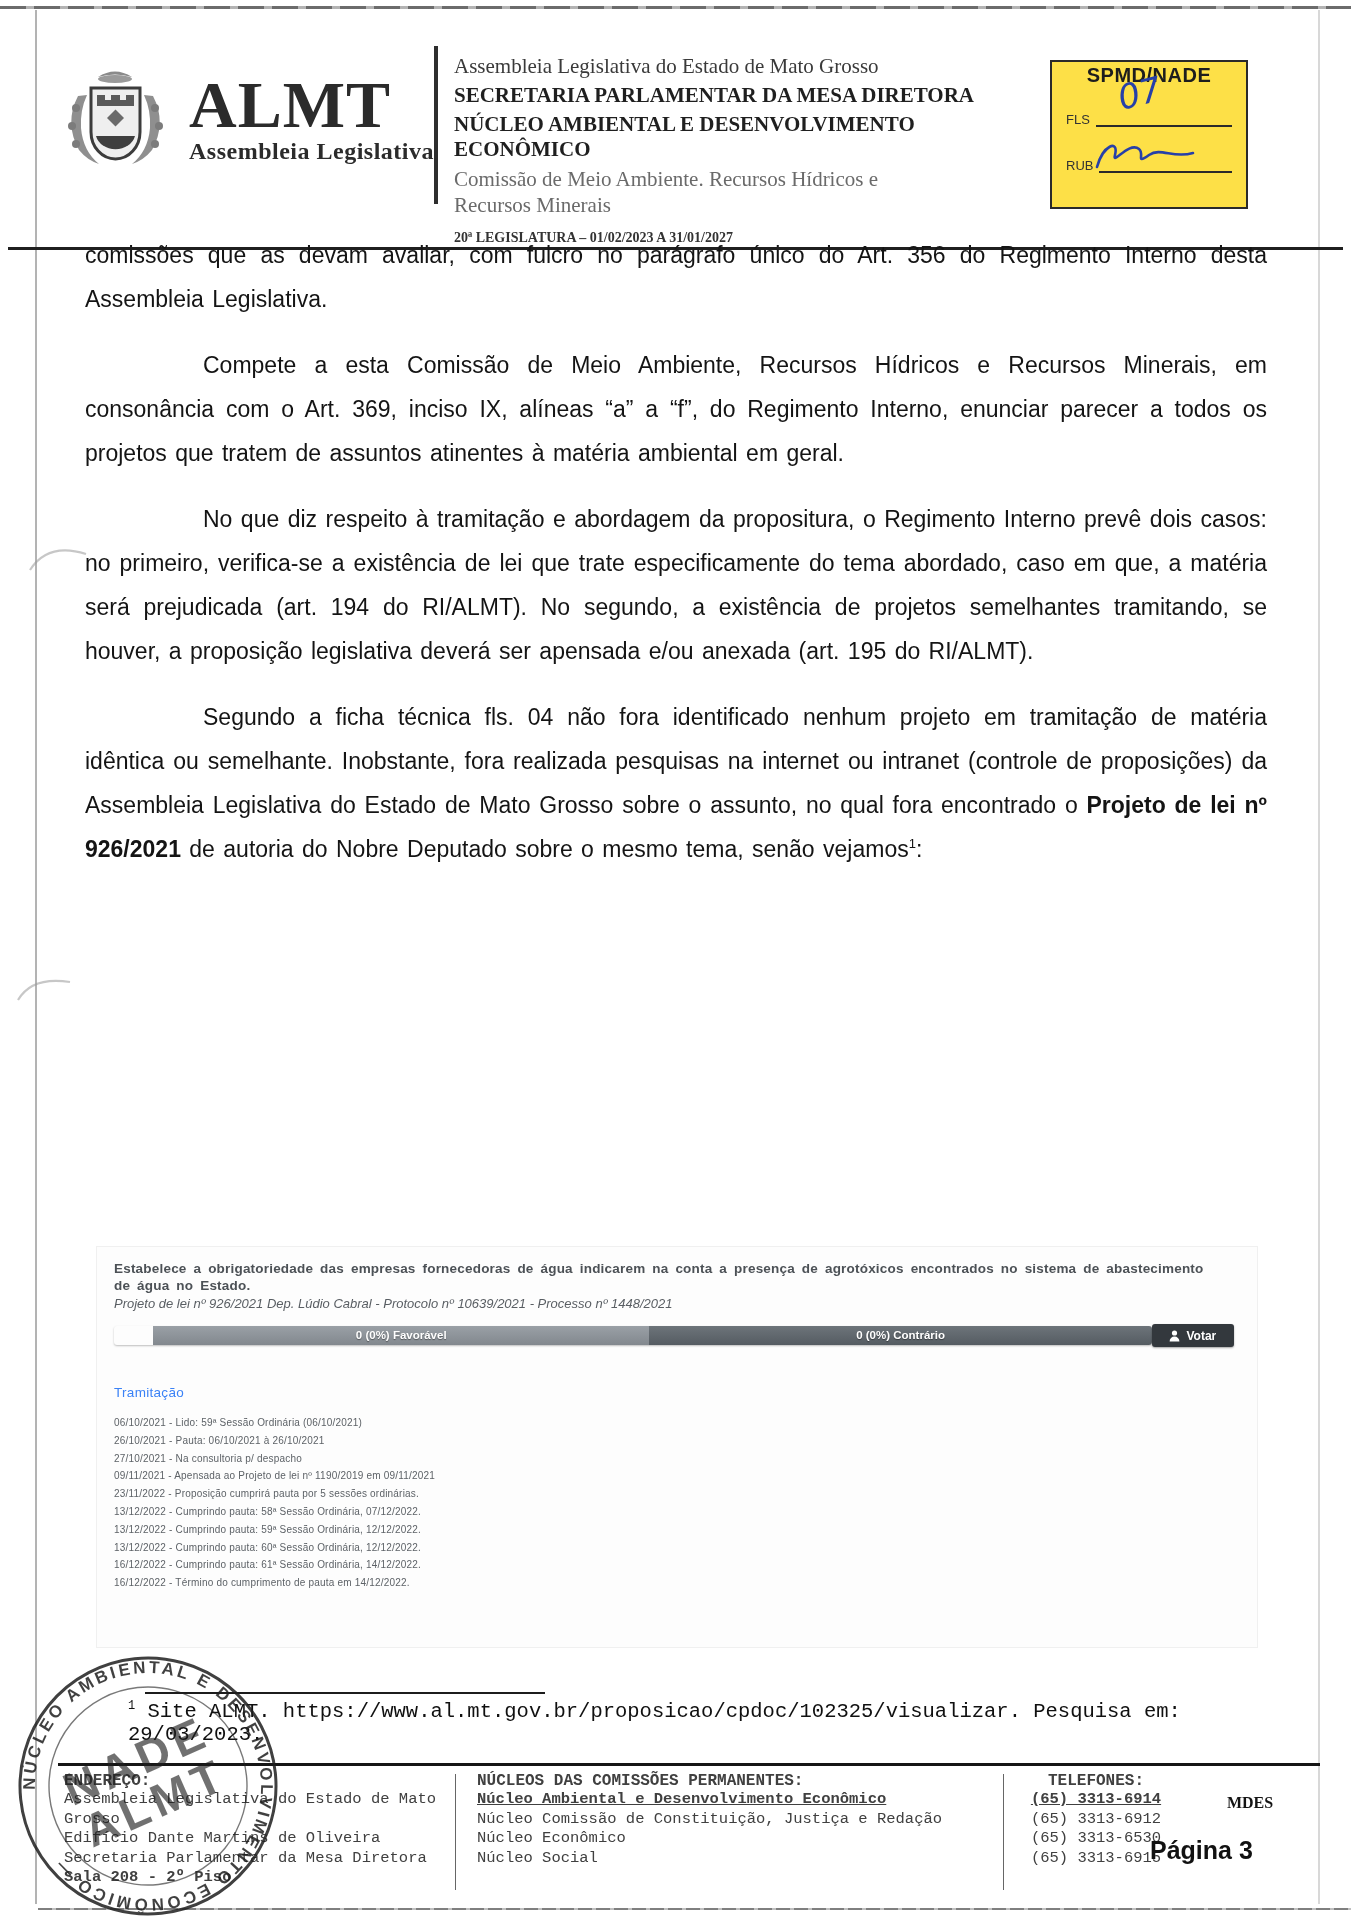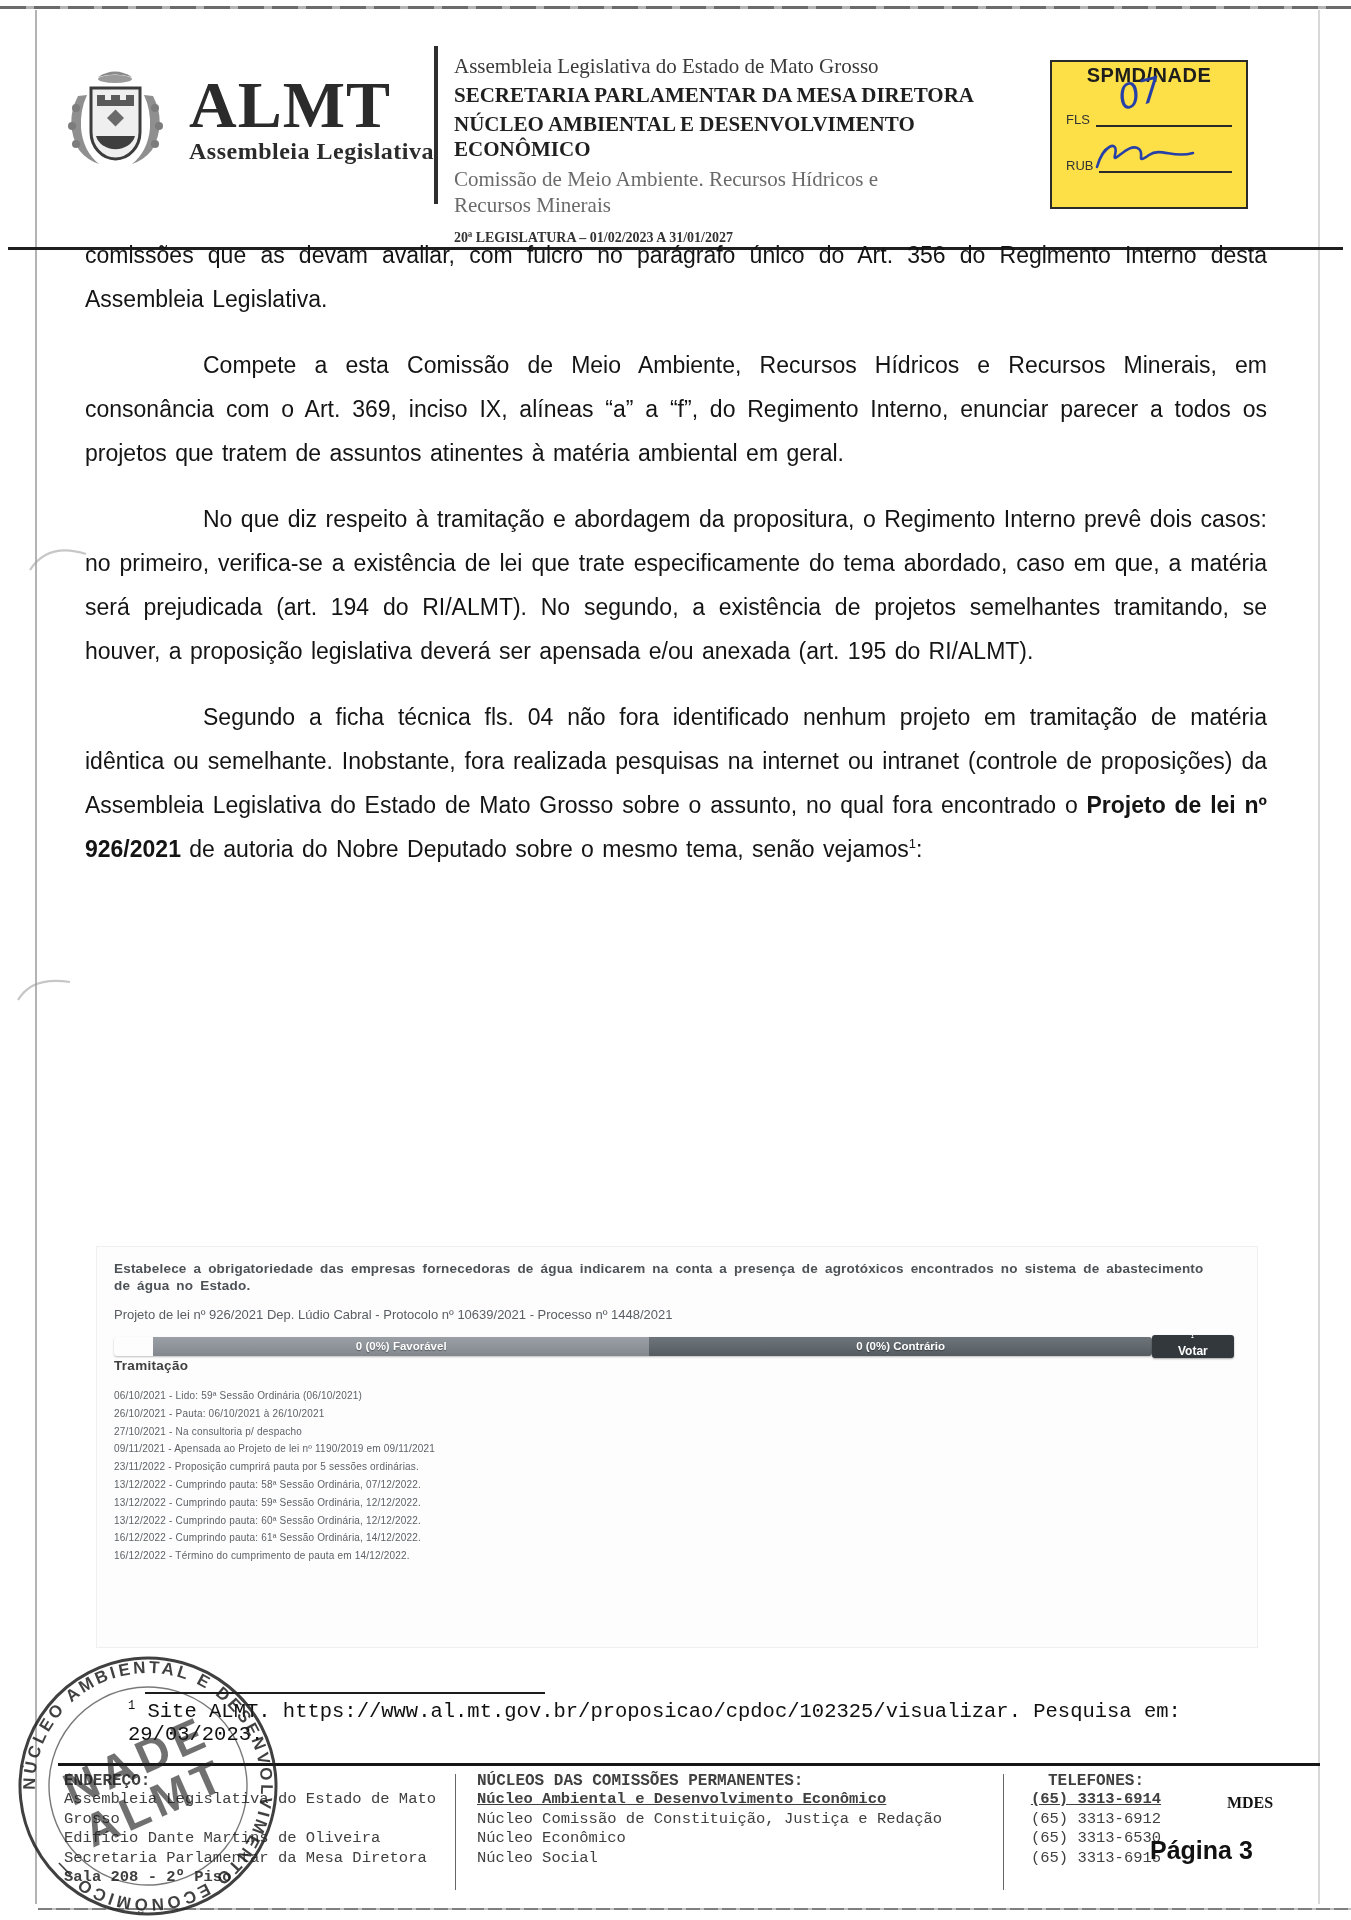--- a/index.html
+++ b/index.html
@@ -46,32 +46,32 @@
               color:#141414; text-align:justify; word-spacing:2px; }
   .bodytext p { margin:0 0 22px 0; }
   .indent { text-indent:118px; }
   .bodytext sup { font-size:13px; line-height:0; }
 
   
   .embed { position:absolute; left:96px; top:1246px; width:1162px; height:402px; background:#fdfdfd;
            box-shadow:0 0 0 1px #f0f0f0 inset; padding:14px 18px; box-sizing:border-box; color:#5a5f64; }
   .embed .summary { font-weight:bold; font-size:13.5px; line-height:17px; color:#4c5156;
                     letter-spacing:.2px; word-spacing:3px; width:1090px; }
-  .embed .proj { margin-top:13px; font-size:13px; color:#595e63; }
+  .embed .proj { margin-top:2px; font-size:13px; color:#595e63;font-style:italic; }
   .vote-row { margin-top:13px; display:flex; align-items:center; }
   .vote-bar { width:1142px; height:19px; display:flex; border-radius:3px; overflow:hidden;
               box-shadow:0 1px 2px rgba(0,0,0,.25);padding-left:39px; }
   .vote-seg { color:#fff; font-size:11.5px; font-weight:bold; text-align:center; line-height:19px;
               text-shadow:0 1px 1px rgba(0,0,0,.4); }
   .seg-favor   { width:49.7%; background:linear-gradient(#9aa0a6,#82888e); }
   .seg-against { width:50.3%; background:linear-gradient(#6d747a,#555c62); }
   .votar-btn { margin-left:auto; margin-right:6px; width:94px; height:23px; background:#33383d; color:#fff;
                font-size:12px; font-weight:bold; display:flex; align-items:center; justify-content:center;
-               gap:6px; border-radius:3px; box-shadow:0 1px 2px rgba(0,0,0,.35);flex-direction:column; }
-  .tram-title { font-weight:bold; font-size:13.5px; color:#404040; letter-spacing:.3px; }
+               gap:6px; border-radius:3px; box-shadow:0 1px 2px rgba(0,0,0,.35); }
+  .tram-title { margin-top:38px; font-weight:normal; font-size:13.5px; color:#3b82f6; letter-spacing:.3px; }
   .tram-list { margin-top:14px; }
   .tram-item { font-size:10px; line-height:17.8px; color:#5d6267; letter-spacing:.2px; }
 
   
   .fn-rule { position:absolute; left:145px; top:1692px; width:400px; height:2px; background:#1c1c1c; }
   .footnote { position:absolute; left:128px; top:1699px; width:1130px; font-family:Liberation Mono, monospace;
               font-size:20.5px; color:#101010; }
   .footnote sup { font-size:12px; }
 
   

